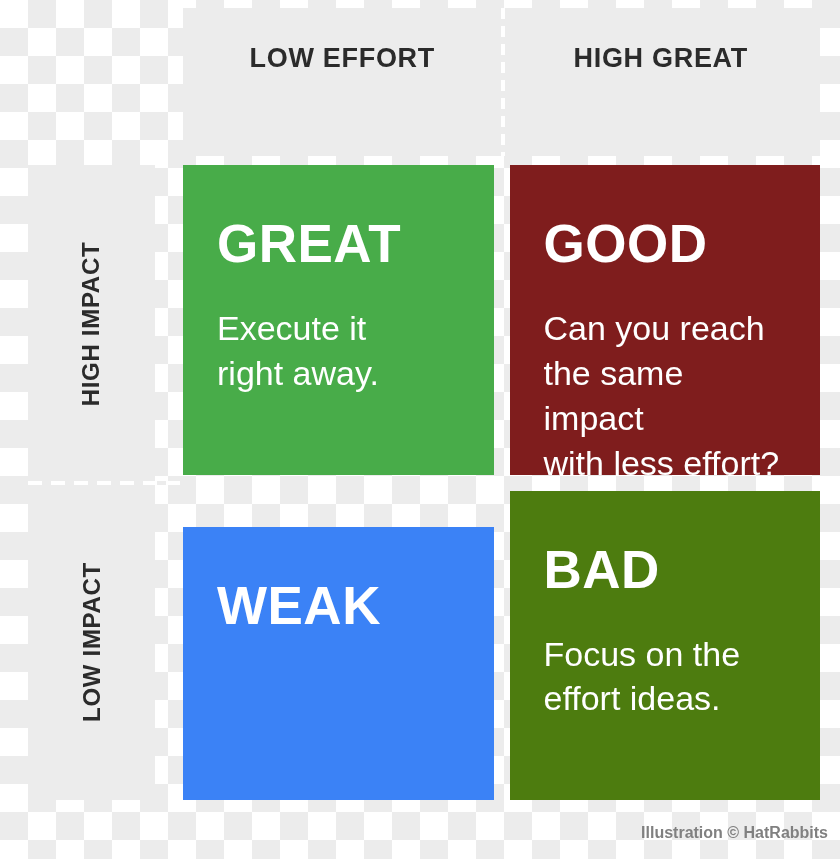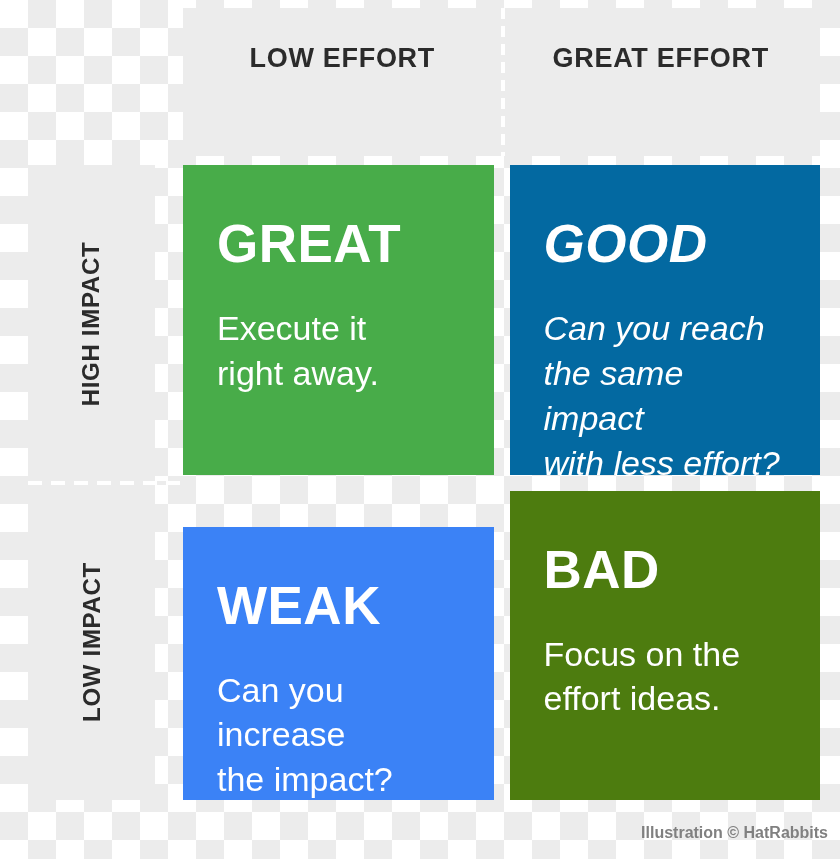--- a/index.html
+++ b/index.html
@@ -150,21 +150,21 @@
     white-space: nowrap;
   }
 </style>
 </head>
 <body>
 
 <div class="matrix">
 
   <div class="col-header-band">
     <div class="col-header">LOW EFFORT</div>
-    <div class="col-header">GREAT EFFORT</div>
+    <div class="col-header">HIGH GREAT</div>
   </div>
   <div class="col-header-divider"></div>
 
   <div class="row-header-band">
     <div class="row-header high">
       <span>HIGH IMPACT</span>
     </div>
     <div class="row-header low">
       <span>LOW IMPACT</span>
     </div>
@@ -172,31 +172,29 @@
   <div class="row-header-divider"></div>
 
   <div class="grid">
 
     <div class="quad" style="background-color: rgb(72, 172, 73);">
       <div class="quad-title">GREAT</div>
       <div class="quad-desc">Execute it
 right away.</div>
     </div>
 
-    <div class="quad" style="background-color: #0369a1; font-style: italic;">
+    <div class="quad" style="background-color: #7f1d1d;">
       <div class="quad-title">GOOD</div>
       <div class="quad-desc">Can you reach
 the same impact
 with less effort?</div>
     </div>
 
     <div class="quad" style="background-color: #3b82f6; margin-top: 36px;">
       <div class="quad-title">WEAK</div>
-      <div class="quad-desc">Can you increase
-the impact?</div>
     </div>
 
     <div class="quad" style="background-color: #4d7c0f;">
       <div class="quad-title">BAD</div>
       <div class="quad-desc">Focus on the
 effort ideas.</div>
     </div>
 
   </div>
 

